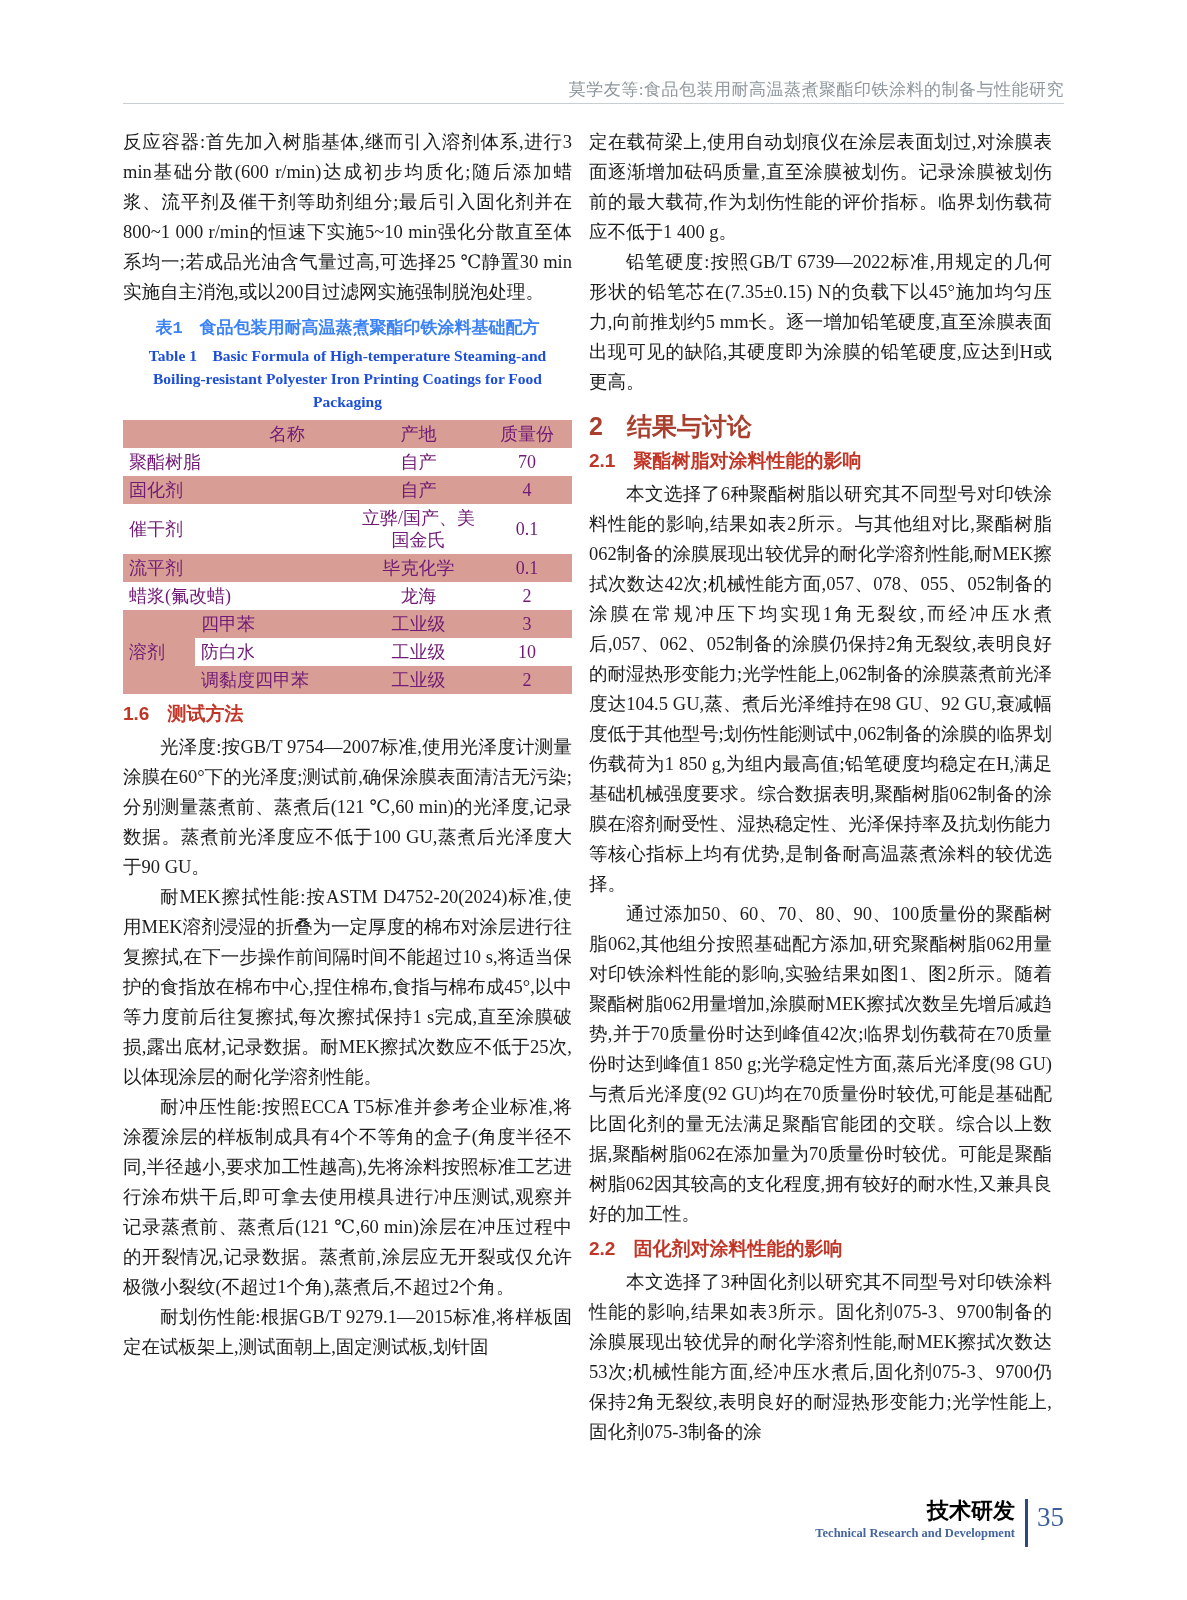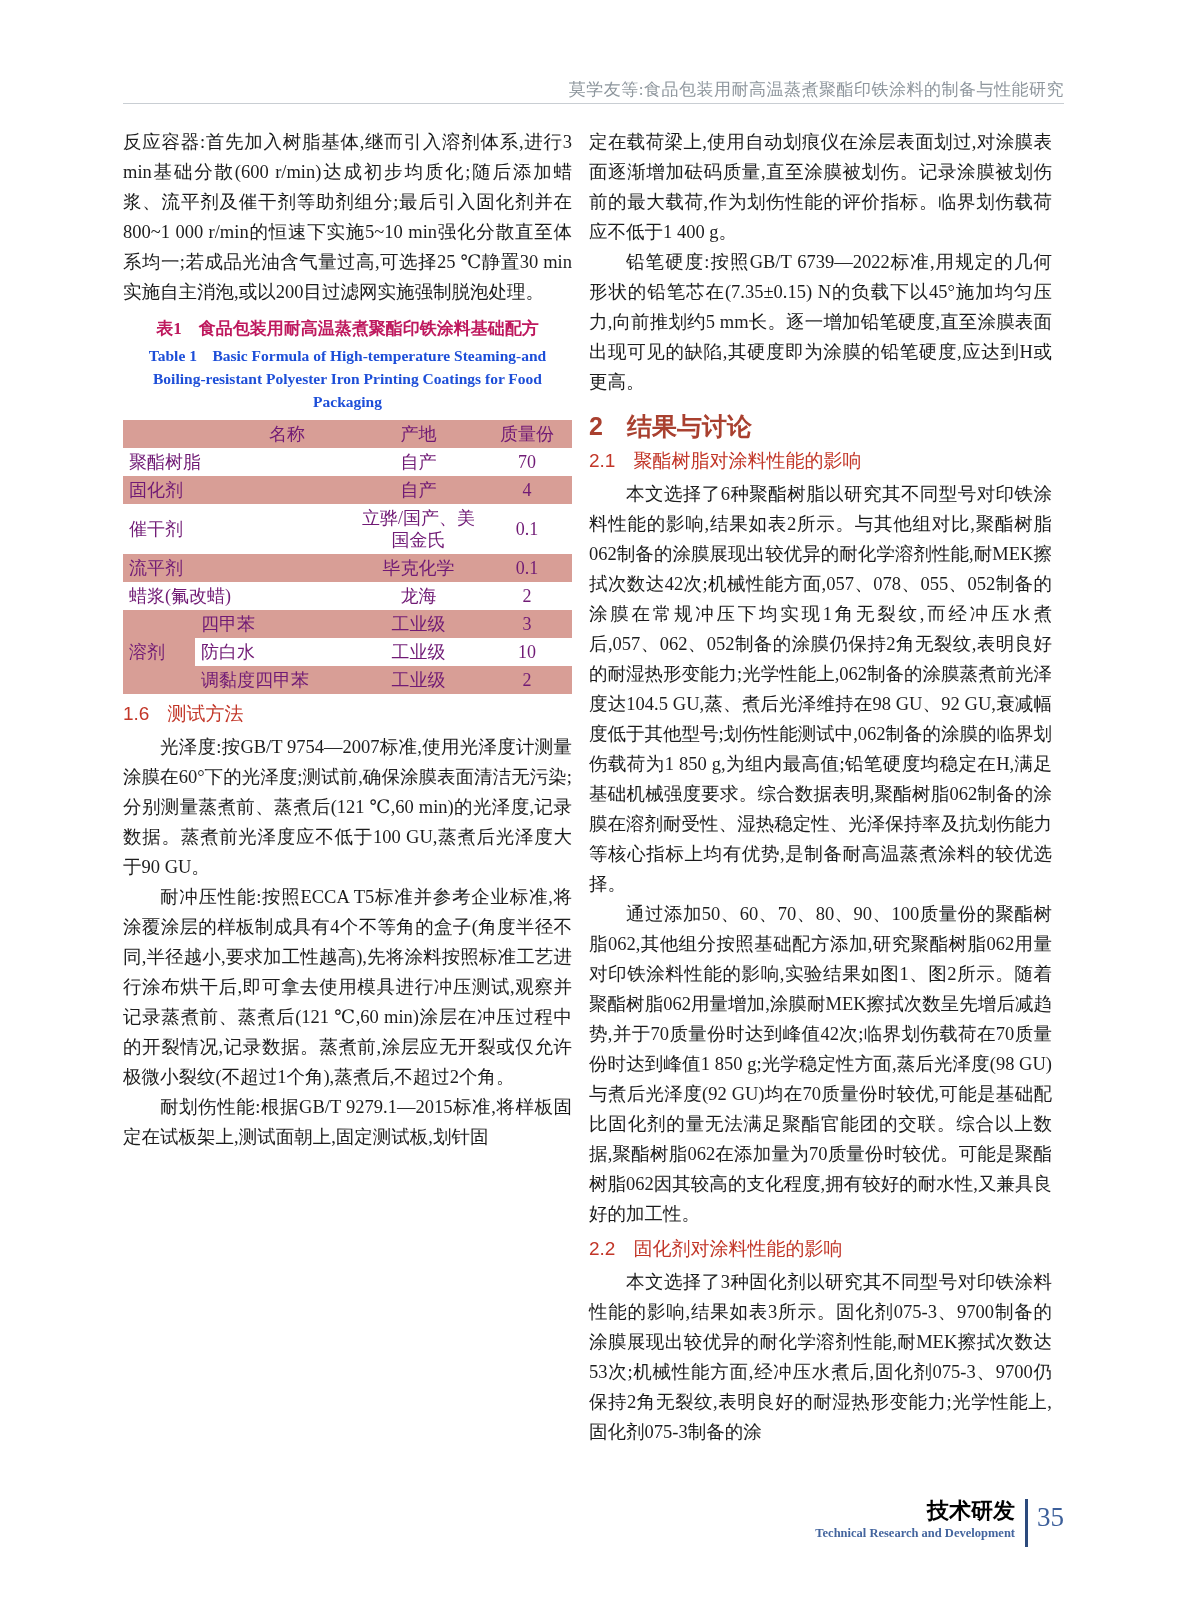--- a/index.html
+++ b/index.html
@@ -23,21 +23,21 @@
   .col-right { width:463px; }
   p.body {
     margin:0; font-size:18.5px; line-height:30px;
     text-align:justify; text-indent:2em; color:#1c1c1c;
   }
   p.cont { text-indent:0; }
   
   .tblock { margin:9px 0 5px; }
   .tt-cn {
     text-align:center; font-weight:bold; font-size:17px; line-height:25px;
-    font-family:Liberation Serif, serif; color:#be185d;
+    font-family:Liberation Mono, monospace; color:#3b82f6;
   }
   .tt-en {
     text-align:center; font-weight:bold; font-size:15.5px; line-height:23px;
     margin-top:3px; color:#1d4ed8;
   }
   table.formula {
     width:100%; border-collapse:collapse; margin-top:7px;
     font-size:18px; color:#701a75;
   }
   .formula th, .formula td { padding:3px 4px; line-height:22px; font-weight:normal; }
@@ -47,21 +47,21 @@
   .formula th.name-h { text-align:center; padding-left:100px; }
   tr.pink { background:#d89e96; }
   td.group { background:#d89e96; text-align:left; padding-left:6px; vertical-align:middle; }
   
   h2.sec {
     font-family:"Liberation Sans","DejaVu Sans",sans-serif; font-weight:bold;
     color:#a9402f; font-size:25px; line-height:30px; margin:14px 0 4px;
   }
   h2.sec .num { margin-right:24px; }
   h3.sub {
-    font-family:"Liberation Sans","DejaVu Sans",sans-serif; font-weight:normal;
+    font-family:"Liberation Sans","DejaVu Sans",sans-serif; font-weight:bold;
     color:#c23628; font-size:19px; line-height:24px; margin:8px 0 6px;
   }
   h3.sub .num { margin-right:18px; }
   
   .footer { position:absolute; right:123px; bottom:53px; display:flex; align-items:flex-start; }
   .f-text { text-align:right; }
   .f-cn {
     font-family:"Liberation Sans","DejaVu Sans",sans-serif; font-weight:bold;
     font-size:22px; line-height:24px; color:#000000;
   }
@@ -140,20 +140,21 @@
               <td class="name">调黏度四甲苯</td>
               <td class="origin">工业级</td>
               <td class="parts">2</td>
             </tr>
           </tbody>
         </table>
       </div>
 
       <h3 class="sub"><span class="num">1.6</span><span>测试方法</span></h3>
       <p class="body">光泽度:按GB/T 9754—2007标准,使用光泽度计测量涂膜在60°下的光泽度;测试前,确保涂膜表面清洁无污染;分别测量蒸煮前、蒸煮后(121 ℃,60 min)的光泽度,记录数据。蒸煮前光泽度应不低于100 GU,蒸煮后光泽度大于90 GU。</p>
+      <p class="body">耐MEK擦拭性能:按ASTM D4752-20(2024)标准,使用MEK溶剂浸湿的折叠为一定厚度的棉布对涂层进行往复擦拭,在下一步操作前间隔时间不能超过10 s,将适当保护的食指放在棉布中心,捏住棉布,食指与棉布成45°,以中等力度前后往复擦拭,每次擦拭保持1 s完成,直至涂膜破损,露出底材,记录数据。耐MEK擦拭次数应不低于25次,以体现涂层的耐化学溶剂性能。</p>
       <p class="body">耐冲压性能:按照ECCA T5标准并参考企业标准,将涂覆涂层的样板制成具有4个不等角的盒子(角度半径不同,半径越小,要求加工性越高),先将涂料按照标准工艺进行涂布烘干后,即可拿去使用模具进行冲压测试,观察并记录蒸煮前、蒸煮后(121 ℃,60 min)涂层在冲压过程中的开裂情况,记录数据。蒸煮前,涂层应无开裂或仅允许极微小裂纹(不超过1个角),蒸煮后,不超过2个角。</p>
       <p class="body">耐划伤性能:根据GB/T 9279.1—2015标准,将样板固定在试板架上,测试面朝上,固定测试板,划针固</p>
     </div>
 
     <div class="col-right">
       <p class="body cont">定在载荷梁上,使用自动划痕仪在涂层表面划过,对涂膜表面逐渐增加砝码质量,直至涂膜被划伤。记录涂膜被划伤前的最大载荷,作为划伤性能的评价指标。临界划伤载荷应不低于1 400 g。</p>
       <p class="body">铅笔硬度:按照GB/T 6739—2022标准,用规定的几何形状的铅笔芯在(7.35±0.15) N的负载下以45°施加均匀压力,向前推划约5 mm长。逐一增加铅笔硬度,直至涂膜表面出现可见的缺陷,其硬度即为涂膜的铅笔硬度,应达到H或更高。</p>
 
       <h2 class="sec"><span class="num">2</span><span>结果与讨论</span></h2>
       <h3 class="sub"><span class="num">2.1</span><span>聚酯树脂对涂料性能的影响</span></h3>

